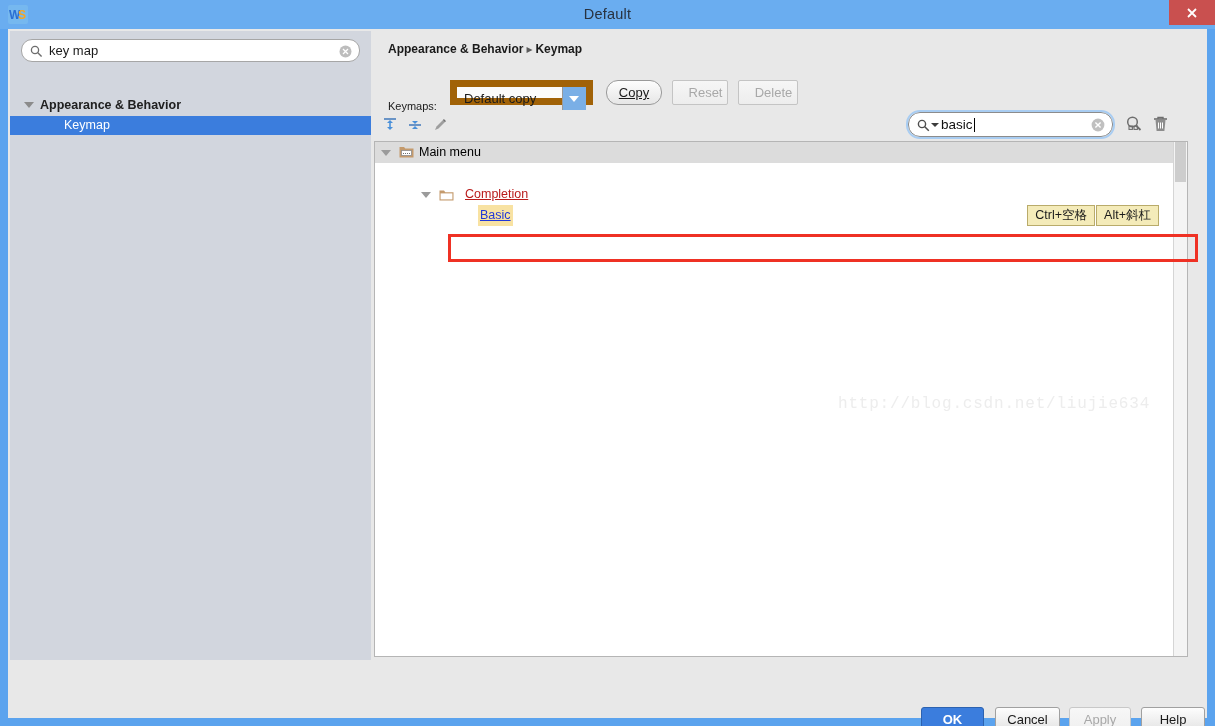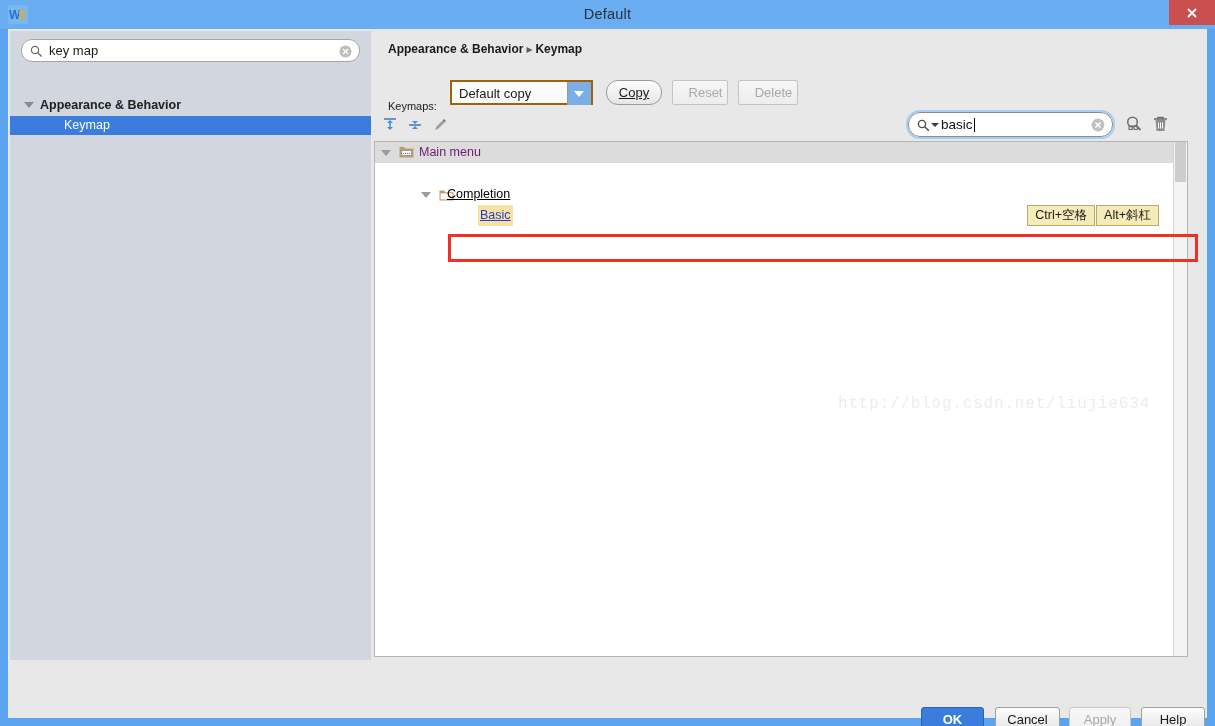--- a/index.html
+++ b/index.html
@@ -143,21 +143,21 @@
 
   .keymaps-row { position: absolute; left: 16px; top: 49px; }
   .keymaps-label {
     position: absolute; left: 0; top: 20px;
     font-size: 11px; color: #1a1a1a;
   }
   .combo {
     position: absolute; left: 62px; top: 0;
     width: 143px; height: 25px;
     background: #fbfbfb;
-    border: 2px solid #a16207;
+    border: 7px solid #a16207;
     box-sizing: border-box;
     cursor: pointer;
     text-align: right;
   }
   .combo .val {
     position: absolute; left: 7px; top: 0;
     height: 23px; line-height: 23px;
     font-size: 13px; color: #1a1a1a;
   }
   .combo .arrowbox {
@@ -267,31 +267,31 @@
     border-top: 6px solid #9b9b9b;
   }
   .trow .lbl {
     position: absolute; top: 0;
     height: 21px; line-height: 21px;
     font-size: 12.5px;
   }
   .row-mainmenu { top: 0; background: #dcdcdc; width: 799px; }
   .row-mainmenu .tri { left: 6px; }
   .row-mainmenu .ico { position: absolute; left: 24px; top: 3px; }
-  .row-mainmenu .lbl { left: 44px; color: #701a75; }
+  .row-mainmenu .lbl { left: 44px; color: #000000; }
 
   .row-code { top: 21px; }
   .row-code .tri { left: 26px; }
   .row-code .ico { position: absolute; left: 44px; top: 4px; }
   .row-code .lbl { left: 64px; color: #2137d8; }
 
   .row-completion { top: 42px; }
   .row-completion .tri { left: 46px; }
   .row-completion .ico { position: absolute; left: 64px; top: 4px; }
-  .row-completion .lbl { left: 72px; color: #000000; text-decoration: underline; text-align: center; }
+  .row-completion .lbl { left: 90px; color: #b91c1c; text-decoration: underline; text-align: center; }
 
   .row-basic { top: 63px; }
   .row-basic .lbl {
     left: 103px;
     background: #f8e2a2;
     color: #2137d8;
     padding: 0 2px;
     text-decoration: underline;
   }
   .shortcut {

